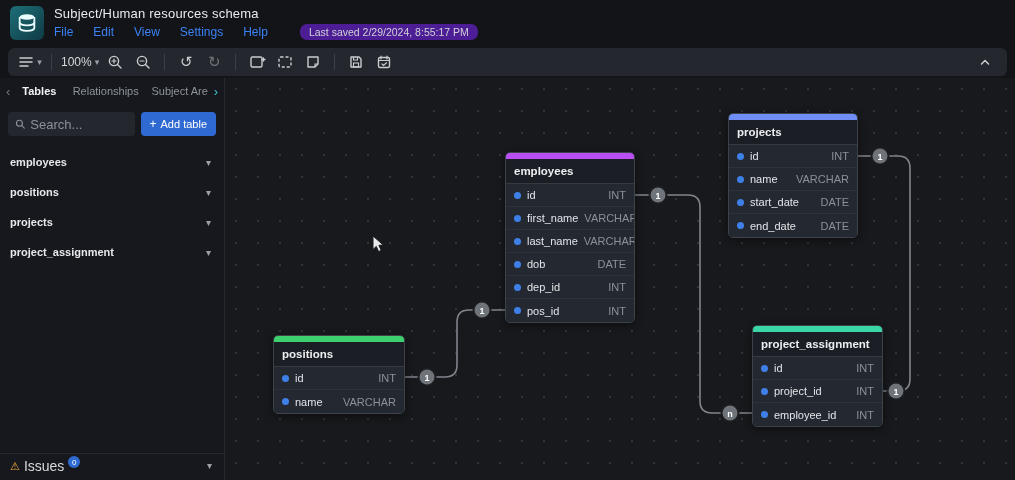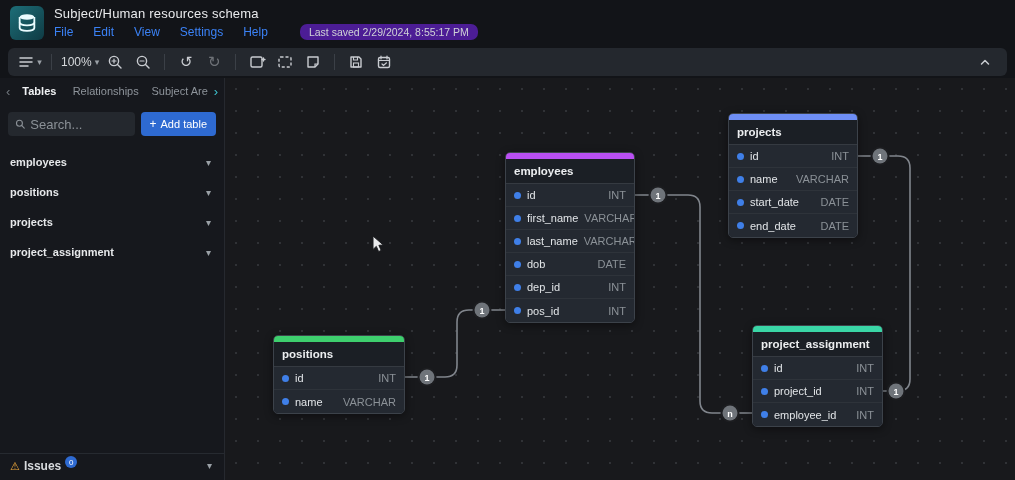--- a/index.html
+++ b/index.html
@@ -43,21 +43,21 @@
   .search-box input { background:transparent; border:none; outline:none; color:#dfe2e5; font-size:13px; width:100%; font-family:"Liberation Sans", sans-serif; }
   .search-box input::placeholder { color:#8b9197; }
   .add-table-btn { background:#2e6ad1; border:none; color:#fff; font-size:11px; border-radius:4px; height:24px; padding:0 9px; display:flex; align-items:center; gap:4px; cursor:pointer; font-family:"Liberation Sans", sans-serif; }
   .add-table-btn .plus { font-size:12px; }
   .side-list { padding-top:2px; }
   .side-table { height:30px; display:flex; align-items:center; justify-content:space-between; padding:0 13px 0 10px; cursor:pointer; }
   .side-table-name { font-size:11px; font-weight:bold; color:#e6e8ea; }
   .side-chev { color:#9aa0a6; font-size:10px; }
   .issues-row { position:absolute; bottom:0; left:0; right:0; height:27px; border-top:1px solid #262a30; display:flex; align-items:flex-start; padding:6px 12px 0 10px; gap:4px; font-size:11px; color:#d7dadd; }
   .warn-icon { color:#f0a93c; font-size:11px; line-height:12px; }
-  .issues-label { font-weight:bold; font-size:12px; line-height:12px; }
+  .issues-label { font-weight:normal; font-size:14px; line-height:12px; }
   .issues-badge { background:#2e6ad1; min-width:12px; height:12px; border-radius:7px; font-size:8px; color:#fff; display:flex; align-items:center; justify-content:center; transform:translateY(-4px); padding:0 2px; }
   .issues-chev { margin-left:auto; color:#9aa0a6; font-size:10px; line-height:12px; }
 
   
   .canvas { flex:1; position:relative; background-color:#18191c;
     background-image:radial-gradient(#303236 1.1px, transparent 1.3px);
     background-size:22px 22px; overflow:hidden; }
   #rel-svg { position:absolute; inset:0; width:100%; height:100%; z-index:1; }
   .rel-path { stroke:#80858c; stroke-width:1.6; fill:none; }
 

